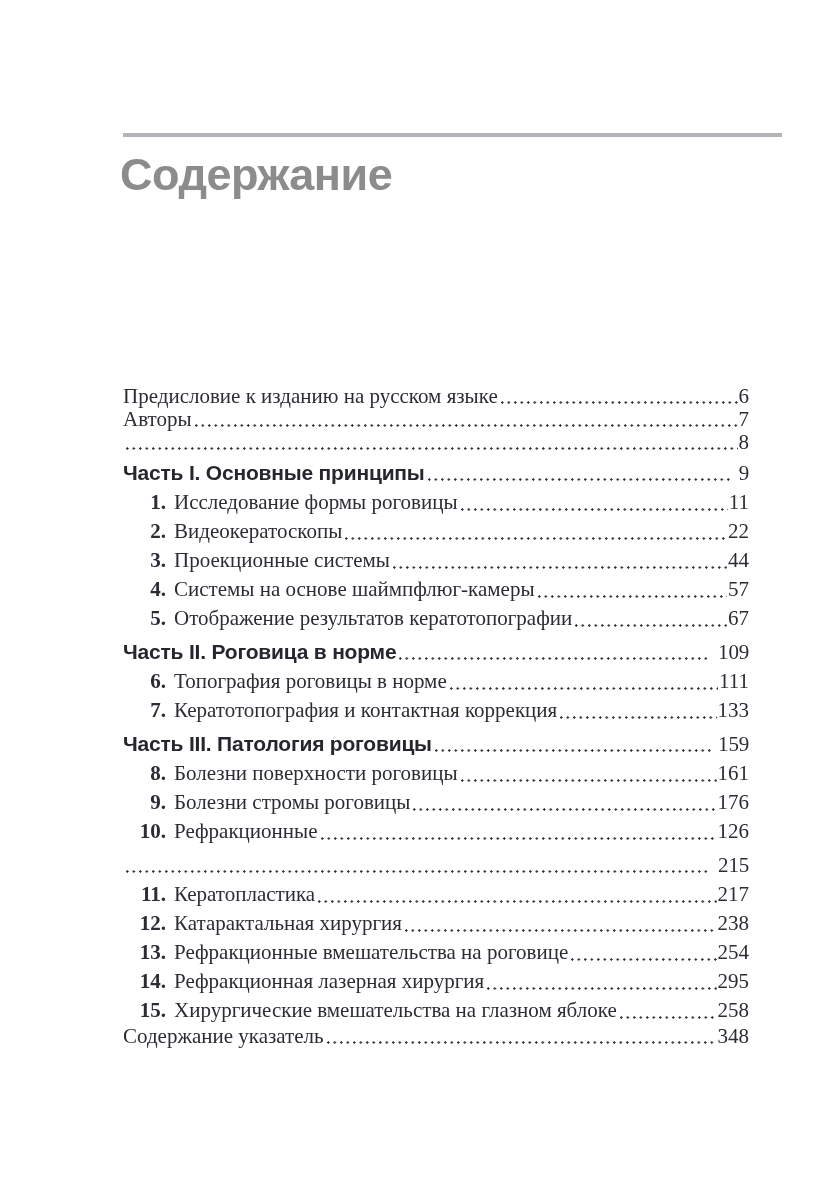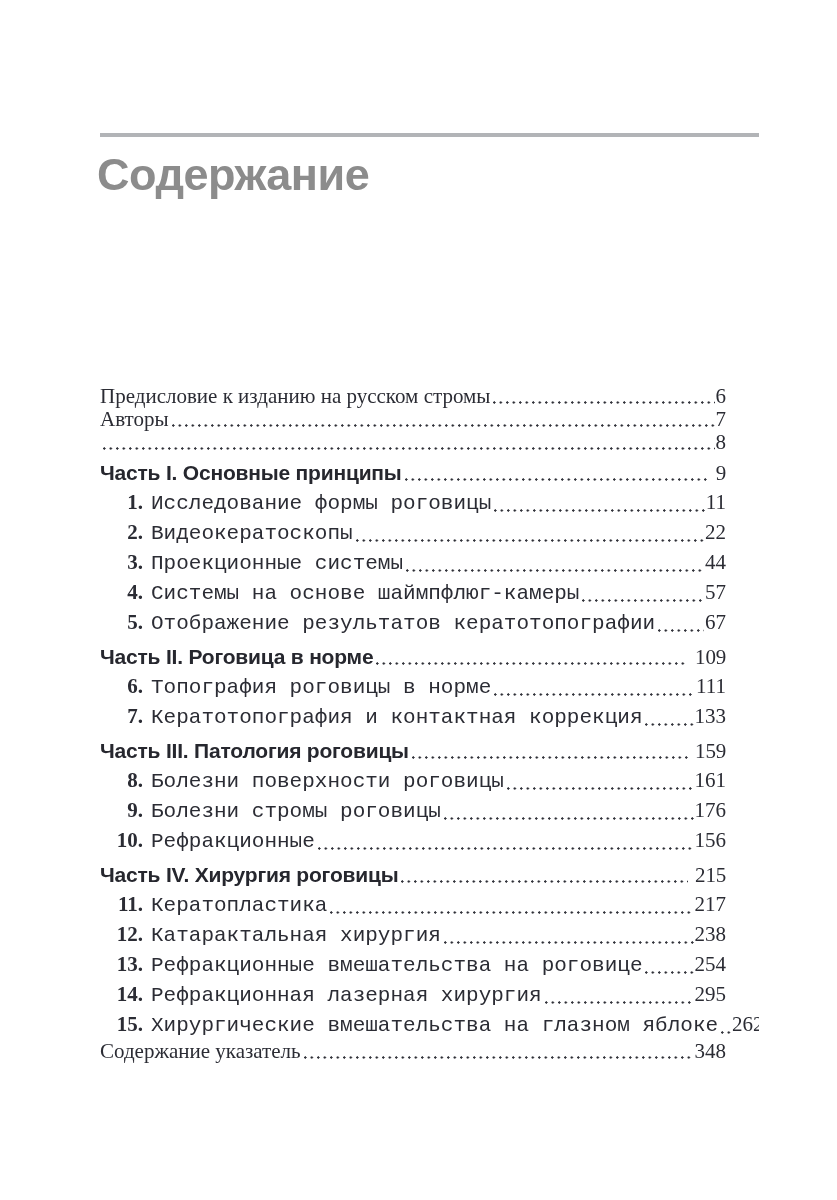--- a/index.html
+++ b/index.html
@@ -3,20 +3,21 @@
 <meta charset="utf-8">
 <style>
   html, body { margin:0; padding:0; background:#ffffff; }
   .page {
     position:relative;
     width:759px; height:1200px;
     background:#ffffff;
     overflow:hidden;
     font-family:"Liberation Serif", serif;
     color:#2b2c34;
+    margin-left:23px;
   }
   .title-rule {
     position:absolute;
     left:100px; right:0; top:133px;
     height:4px;
     background:#b2b4b7;
   }
   .page-title {
     position:absolute;
     left:97px; top:152px;
@@ -49,21 +50,21 @@
     letter-spacing:-0.2px;
     text-align:center;
   }
   .serif { font-family:"Liberation Serif", serif; }
   .num {
     flex:0 0 43px;
     text-align:right;
     font-weight:bold;
     white-space:nowrap;
   }
-  .row.chapter .label { margin-left:8px;font-family:Liberation Mono, monospace; }
+  .row.chapter .label { margin-left:8px; }
   .label { white-space:nowrap; }
   .leader {
     flex:1 1 auto;
     min-width:10px;
     align-self:flex-end;
     height:3px;
     margin-left:3px;
     margin-right:1px;
     background-image:radial-gradient(circle at 1.3px 1.5px, #2e2f37 0.95px, rgba(0,0,0,0) 1.4px);
     background-size:6.5px 3px;
@@ -83,21 +84,21 @@
 <body>
 
 <div class="page">
 
   <div class="title-rule"></div>
   <div class="page-title">Содержание</div>
 
   <div class="toc">
 
     <div class="row front">
-      <span class="label serif">Предисловие к изданию на русском стромы</span>
+      <span class="label serif">Предисловие к изданию на русском языке</span>
       <span class="leader"></span>
       <span class="pagenum serif">6</span>
     </div>
     <div class="row front">
       <span class="label serif">Авторы</span>
       <span class="leader"></span>
       <span class="pagenum serif">7</span>
     </div>
     <div class="row front">
       <span class="leader"></span>
@@ -172,25 +173,24 @@
     <div class="row chapter">
       <span class="num">9.</span>
       <span class="label">Болезни стромы роговицы</span>
       <span class="leader"></span>
       <span class="pagenum">176</span>
     </div>
     <div class="row chapter">
       <span class="num">10.</span>
       <span class="label">Рефракционные</span>
       <span class="leader"></span>
-      <span class="pagenum">156</span>
-    </div>
-
-    <div class="row part">
-      <span class="label">Часть IV. Хирургия роговицы</span>
+      <span class="pagenum">126</span>
+    </div>
+
+    <div class="row part">
       <span class="leader"></span>
       <span class="pagenum serif">215</span>
     </div>
     <div class="row chapter">
       <span class="num">11.</span>
       <span class="label">Кератопластика</span>
       <span class="leader"></span>
       <span class="pagenum">217</span>
     </div>
     <div class="row chapter">
@@ -208,21 +208,21 @@
     <div class="row chapter">
       <span class="num">14.</span>
       <span class="label">Рефракционная лазерная хирургия</span>
       <span class="leader"></span>
       <span class="pagenum">295</span>
     </div>
     <div class="row chapter">
       <span class="num">15.</span>
       <span class="label">Хирургические вмешательства на глазном яблоке</span>
       <span class="leader"></span>
-      <span class="pagenum">262</span>
+      <span class="pagenum">258</span>
     </div>
 
     <div class="row back">
       <span class="label serif">Содержание указатель</span>
       <span class="leader"></span>
       <span class="pagenum serif">348</span>
     </div>
 
   </div>
 </div>

